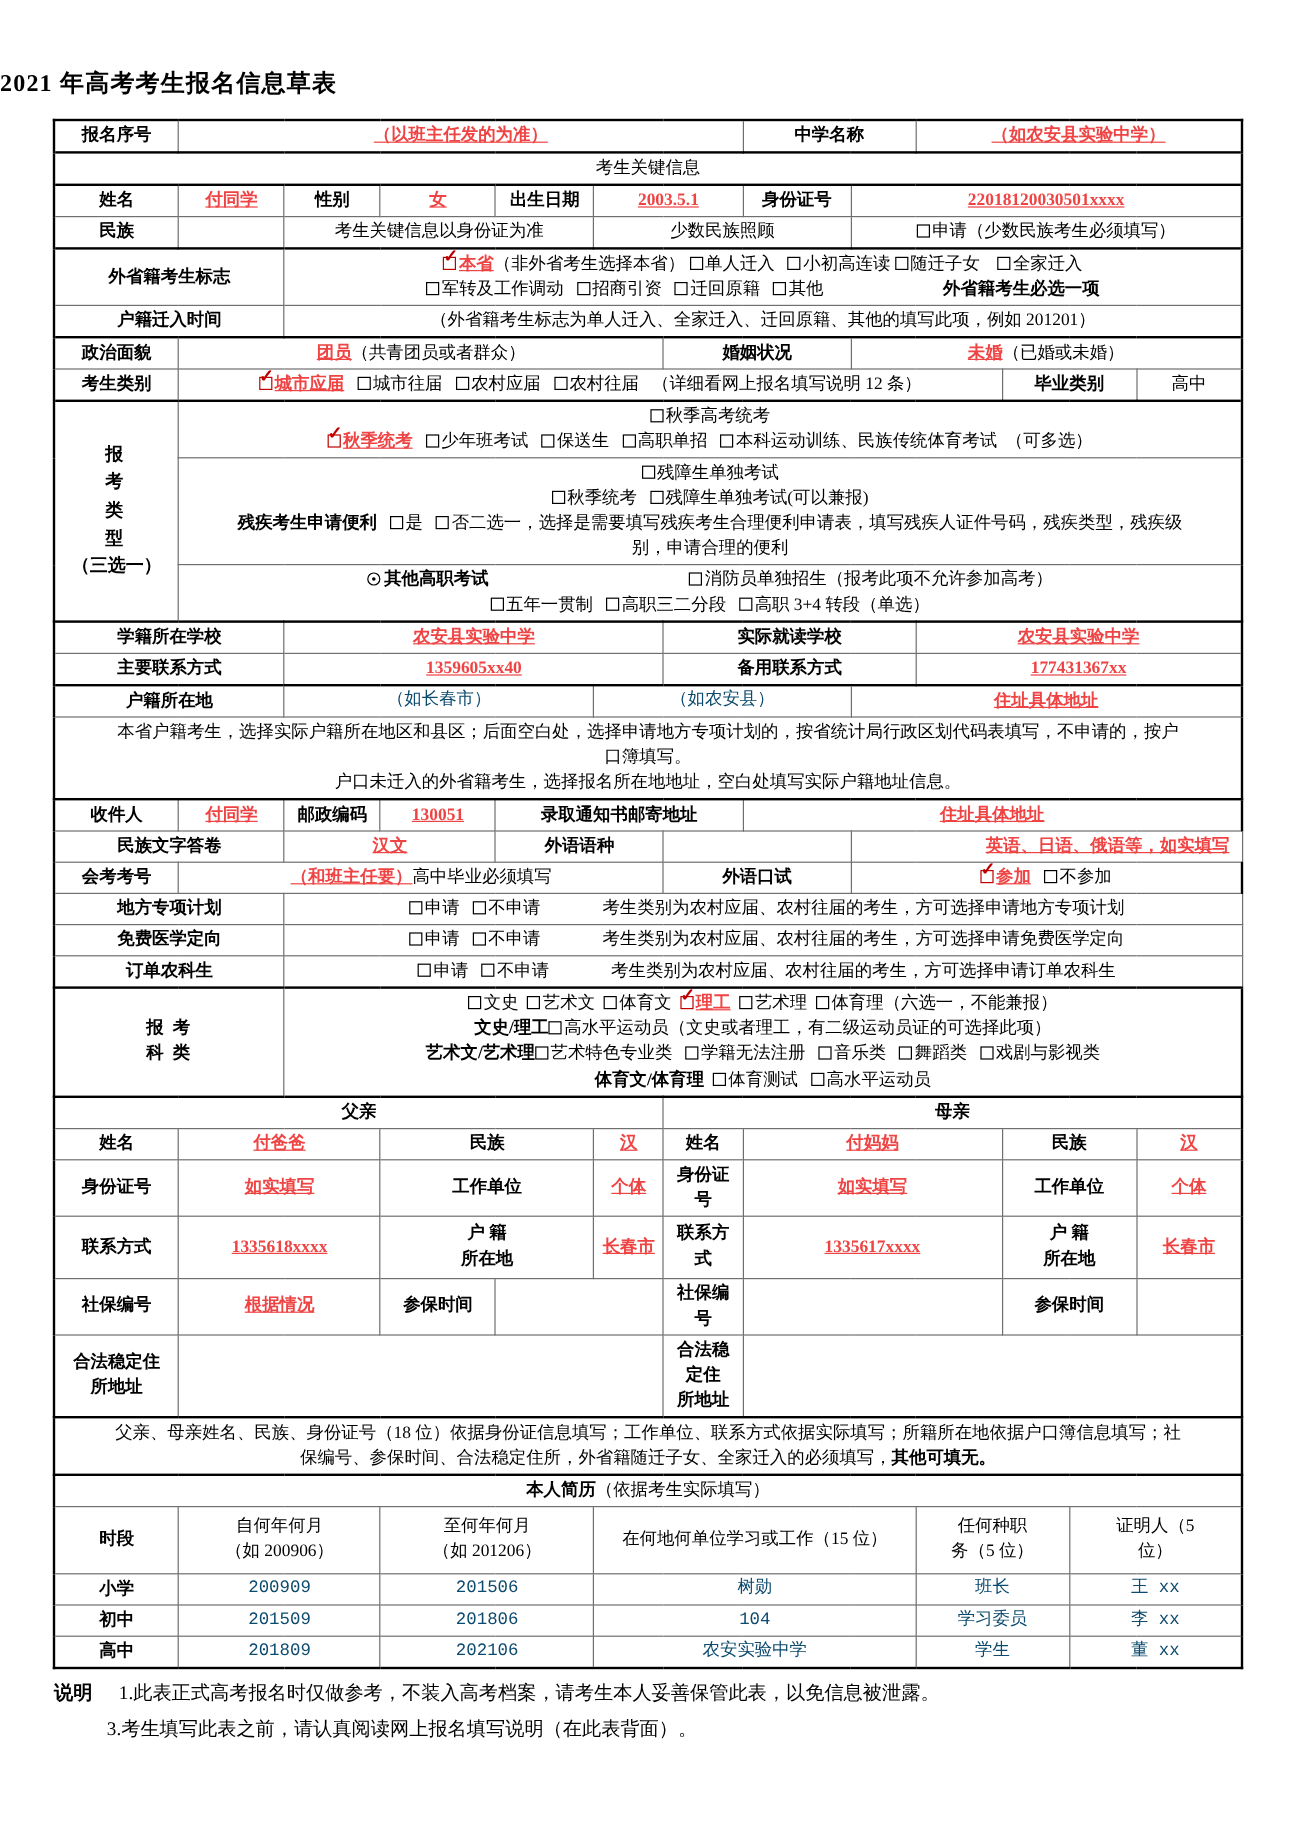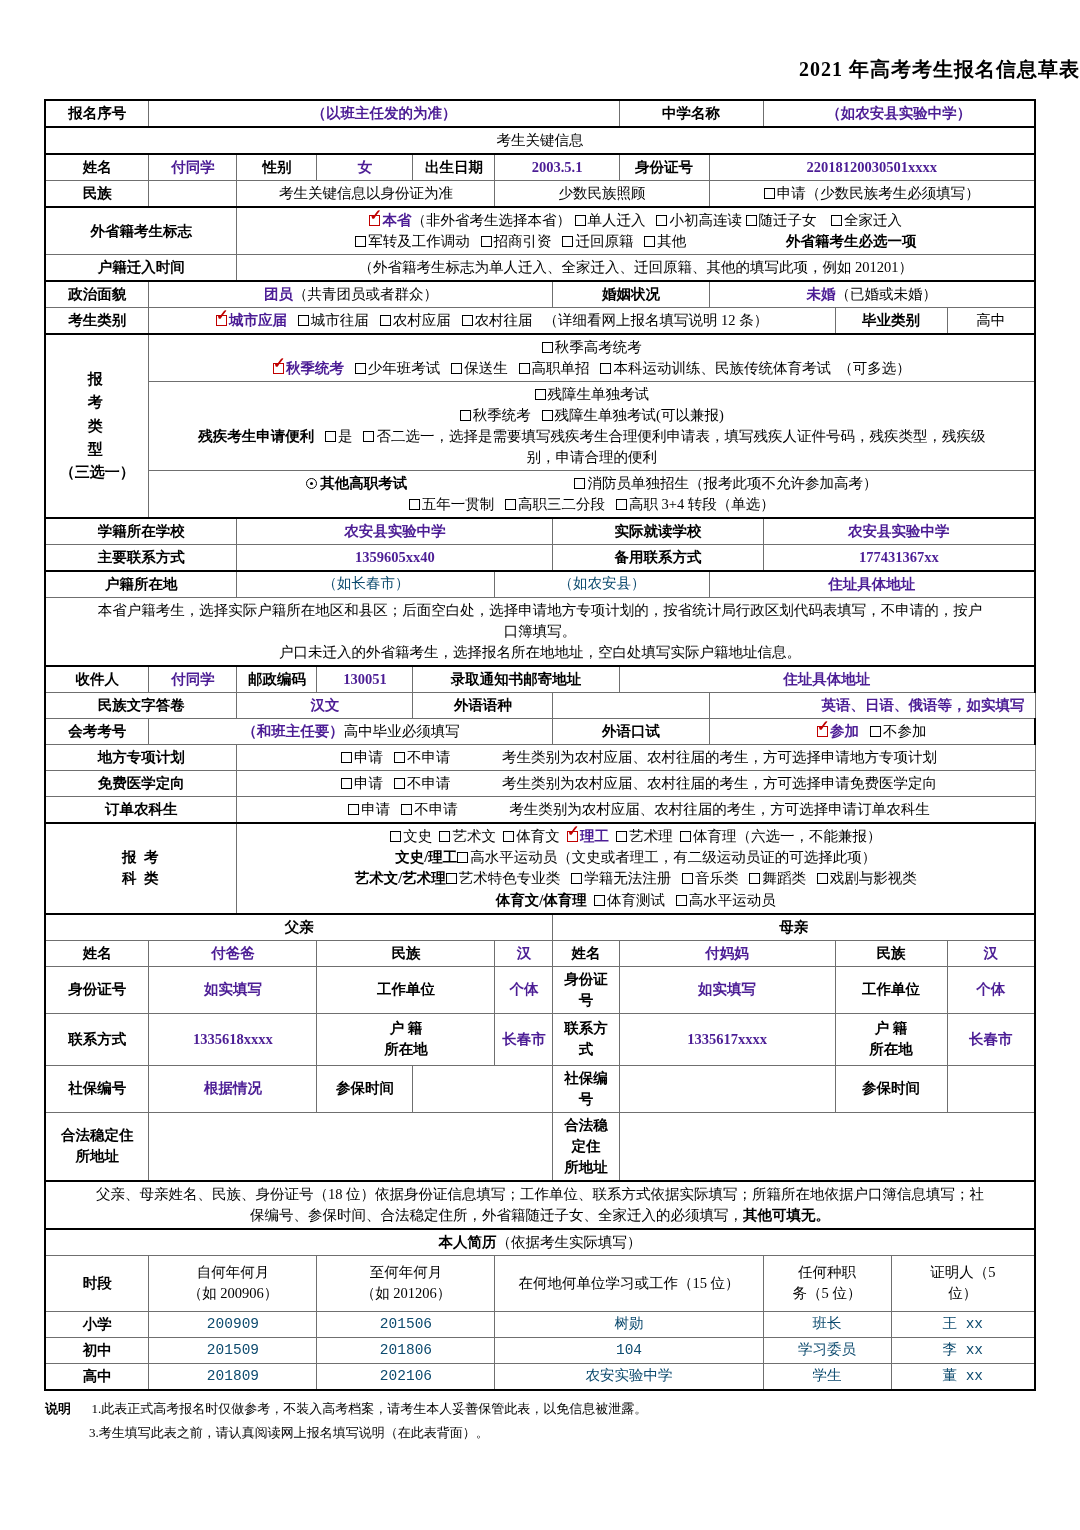--- a/index.html
+++ b/index.html
@@ -4,21 +4,21 @@
 <style>
   html,body{margin:0;padding:0;background:#fff;}
   body{
     width:1080px;height:1530px;
     font-family:"Liberation Serif","DejaVu Serif",serif;
     color:#000;
     -webkit-font-smoothing:antialiased;
   }
   .page{width:1080px;height:1530px;position:relative;box-sizing:border-box;padding:0;}
   .title{
-    text-align:right;
+    text-align:left;
     font-size:20px;
     font-weight:bold;
     padding-top:56px;
     padding-bottom:16px;
     letter-spacing:1px;
   }
   table.form{
     border-collapse:collapse;
     width:990px;
     margin:0 auto;
@@ -31,40 +31,40 @@
     line-height:1.45;
     vertical-align:middle;
     text-align:center;
     height:26px;
     box-sizing:border-box;
   }
   .bd-top-thick{border-top:2.6px solid #000 !important;}
   .bd-bot-thick{border-bottom:2.6px solid #000 !important;}
   .bd-left-thick{border-left:2.6px solid #000 !important;}
   .bd-right-thick{border-right:2.6px solid #000 !important;}
-  .red{color:#4c1d95;font-weight:bold;}
+  .red{color:#ef4444;font-weight:bold;text-decoration:underline;}
   .redn{color:#0c4a6e;font-family:Liberation Mono, monospace;}
   .b{font-weight:bold;}
   .lft{text-align:left;padding-left:8px;}
   .vlabel{
     font-weight:bold;font-size:15px;line-height:1.55;letter-spacing:4px;
   }
   .multi{text-align:left;padding:4px 8px;line-height:1.85;font-size:14.5px;margin-top:16px;}
   .multi div{white-space:nowrap;}
   .para{text-align:left;padding:6px 8px;line-height:1.75;font-size:14.5px;}
   .nowrapcell{white-space:nowrap;}
   .cb{display:inline-block;width:11px;height:11px;border:1.3px solid #000;vertical-align:-1px;margin-right:2px;box-sizing:border-box;position:relative;}
   .cb.checked{border-color:#c00000;}
   .cb.checked:after{
     content:"✓";position:absolute;left:-1px;top:-8px;font-size:15px;color:#c00000;font-weight:bold;line-height:1;
   }
   .radio{display:inline-block;width:11px;height:11px;border:1.6px solid #000;border-radius:50%;vertical-align:-1px;margin-right:3px;box-sizing:border-box;position:relative;}
   .radio:after{content:"";position:absolute;left:2.5px;top:2.5px;width:3px;height:3px;background:#000;border-radius:50%;}
   .notes{
-    width:990px;margin:6px auto 0 auto;font-size:13px;line-height:1.9;text-align:left;
+    width:990px;margin:6px auto 0 auto;font-size:16px;line-height:1.9;text-align:left;
   }
   .notes .ln{display:block;}
   .notes .idt{padding-left:44px;}
   .notes .idt2{padding-left:0px;}
   .nlabel{font-weight:bold;}
 </style>
 </head>
 <body>
 
 <div class="page">

